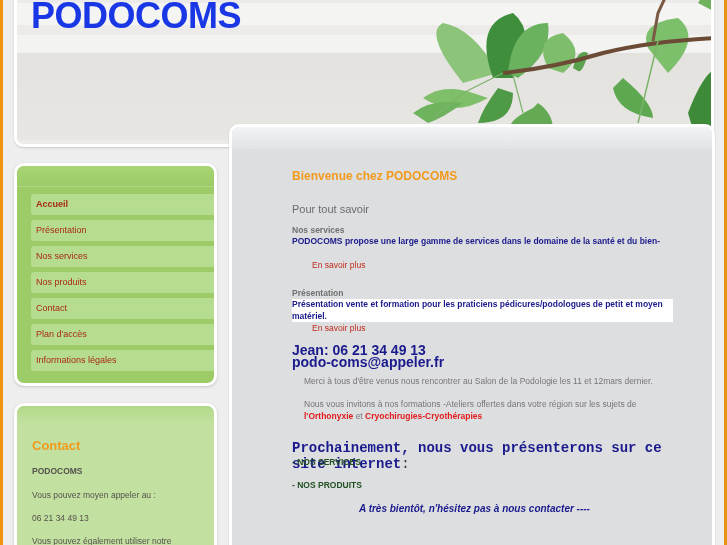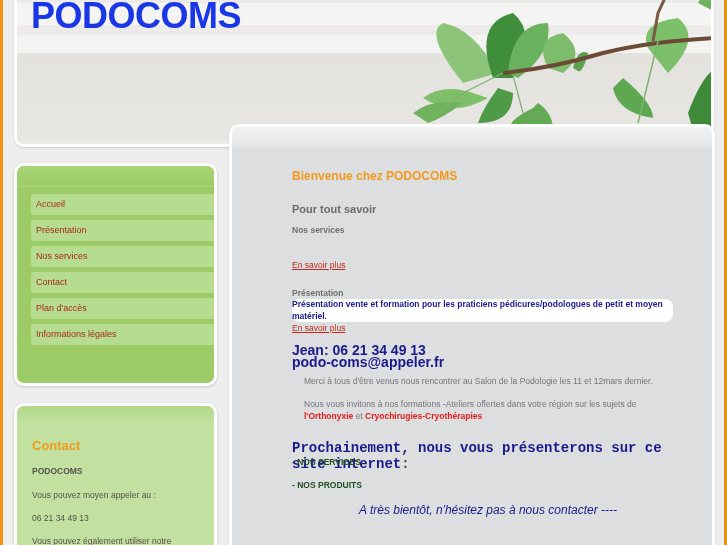--- a/index.html
+++ b/index.html
@@ -35,21 +35,21 @@
     background: #9ccb67; border: 3px solid #fff; border-radius: 10px;
     box-sizing: border-box; box-shadow: 0 1px 3px rgba(0,0,0,0.18); overflow: hidden;
   }
   .menu-box .top-sheen { position: absolute; left: 0; top: 0; width: 100%; height: 20px; background: linear-gradient(#a9d576, #9ccb67); border-bottom: 1px dotted #b7d99a; }
   .menu-list { position: absolute; left: 14px; top: 28px; width: 186px; }
   .menu-item {
     display: block; height: 21px; margin-bottom: 5px; line-height: 21px;
     background: #b6dd8f; border-radius: 3px 0 0 3px;
     padding-left: 5px; font-size: 9px; color: #a8291a; text-decoration: none; cursor: pointer;
   }
-  .menu-item.active { font-weight: normal; }
+  .menu-item.active { font-weight: bold; }
 
   
   .contact-box {
     position: absolute; left: 14px; top: 403px; width: 203px; height: 160px;
     background: #c2e1a0; border: 3px solid #fff; border-radius: 10px;
     box-sizing: border-box; box-shadow: 0 1px 3px rgba(0,0,0,0.18); overflow: hidden;
   }
   .contact-box .top-sheen { position: absolute; left: 0; top: 0; width: 100%; height: 18px; background: linear-gradient(#b2d98a, #c2e1a0); }
   .contact-title { position: absolute; left: 15px; top: 32px; font-size: 13px; font-weight: bold; color: #f29a1c; }
   .contact-line { position: absolute; left: 15px; font-size: 8.5px; color: #55514c; }
@@ -57,30 +57,30 @@
 
   
   .main-box {
     position: absolute; left: 229px; top: 124px; width: 486px; height: 440px;
     background: #dcdee0; border: 3px solid #fff; border-radius: 10px;
     box-sizing: border-box; box-shadow: 0 1px 2px rgba(0,0,0,0.15); overflow: hidden;
   }
   .main-box .top-sheen { position: absolute; left: 0; top: 0; width: 100%; height: 22px; background: linear-gradient(#f2f3f4, #e1e3e5); }
   .content { position: absolute; left: 60px; top: 40px; width: 385px; }
   .welcome { position: absolute; top: 2px; font-size: 12px; font-weight: bold; color: #f29a1c; }
-  .section-title { position: absolute; top: 36px; font-size: 11px; font-weight: bold; color: #6c6c6c; }
+  .section-title { position: absolute; top: 36px; font-size: 11px; font-weight: normal; color: #6c6c6c; }
   .label { position: absolute; font-size: 8.5px; font-weight: bold; color: #707070; }
   .desc { position: absolute; font-size: 8.5px; font-weight: bold; color: #1a1a8c; line-height: 11.5px; }
   .desc.hl { background: #fff; padding-right: 8px; width: 373px; }
-  .more-link { position: absolute; font-size: 8.5px; color: #c12a1c; text-decoration: underline; cursor: pointer; }
+  .more-link { position: absolute; font-size: 8.5px; color: #c12a1c; cursor: pointer; margin-left: 20px; }
   .plain { position: absolute; font-size: 8.5px; color: #77757a; line-height: 11.5px; padding-left: 12px; }
   .red-em { color: #e31b1b; font-weight: bold; }
   .green { position: absolute; font-size: 8.5px; font-weight: bold; color: #225022; }
   .navy { position: absolute; font-size: 14px; font-weight: bold; color: #1a1a8c; }
-  .closing { position: absolute; font-size: 12px; font-weight: normal; font-style: italic; color: #1a1a8c; text-align: right; }
+  .closing { position: absolute; font-size: 10px; font-weight: bold; font-style: italic; color: #1a1a8c; text-align: right; }
 </style>
 </head>
 <body>
 
 <div class="edge-left"></div>
 <div class="edge-right-inner"></div>
 <div class="edge-right"></div>
 
 <div class="header">
   <div class="band1"></div>
@@ -110,20 +110,21 @@
     <path d="M110 82 L120 120" stroke="#7cb36a" stroke-width="1.2" fill="none"></path>
   </svg>
 </div>
 
 <nav class="menu-box">
   <div class="top-sheen"></div>
   <div class="menu-list">
     <a class="menu-item active">Accueil</a>
     <a class="menu-item">Présentation</a>
     <a class="menu-item">Nos services</a>
+    <a class="menu-item">Nos produits</a>
     <a class="menu-item">Contact</a>
     <a class="menu-item">Plan d'accès</a>
     <a class="menu-item">Informations légales</a>
   </div>
 </nav>
 
 <aside class="contact-box">
   <div class="top-sheen"></div>
   <div class="contact-title">Contact</div>
   <div class="contact-line bold" style="top:60px;">PODOCOMS</div>
@@ -133,25 +134,26 @@
 </aside>
 
 <main class="main-box">
   <div class="top-sheen"></div>
   <div class="content">
     <div class="welcome">Bienvenue chez PODOCOMS</div>
     <div class="section-title">Pour tout savoir</div>
 
     <div class="label" style="top:58px;">Nos services</div>
     <div class="desc" style="top:69px;">
+      <div>PODOCOMS propose une large gamme de services dans le domaine de la santé et du bien-</div>
     </div>
     <a class="more-link" style="top:93px;">En savoir plus</a>
 
     <div class="label" style="top:121px;">Présentation</div>
-    <div class="desc hl" style="top:132px;border-radius:8px;">
+    <div class="desc hl" style="top:132px;">
       <div>Présentation vente et formation pour les praticiens pédicures/podologues de petit et moyen</div>
       <div>matériel.</div>
     </div>
     <a class="more-link" style="top:156px;">En savoir plus</a>
 
     <div class="navy" style="top:175px;">Jean: 06 21 34 49 13</div>
     <div class="navy" style="top:187px;">podo-coms@appeler.fr</div>
 
     <div class="plain" style="top:209px;">Merci à tous d'être venus nous rencontrer au Salon de la Podologie les 11 et 12mars dernier.</div>
     <div class="plain" style="top:232px;">

